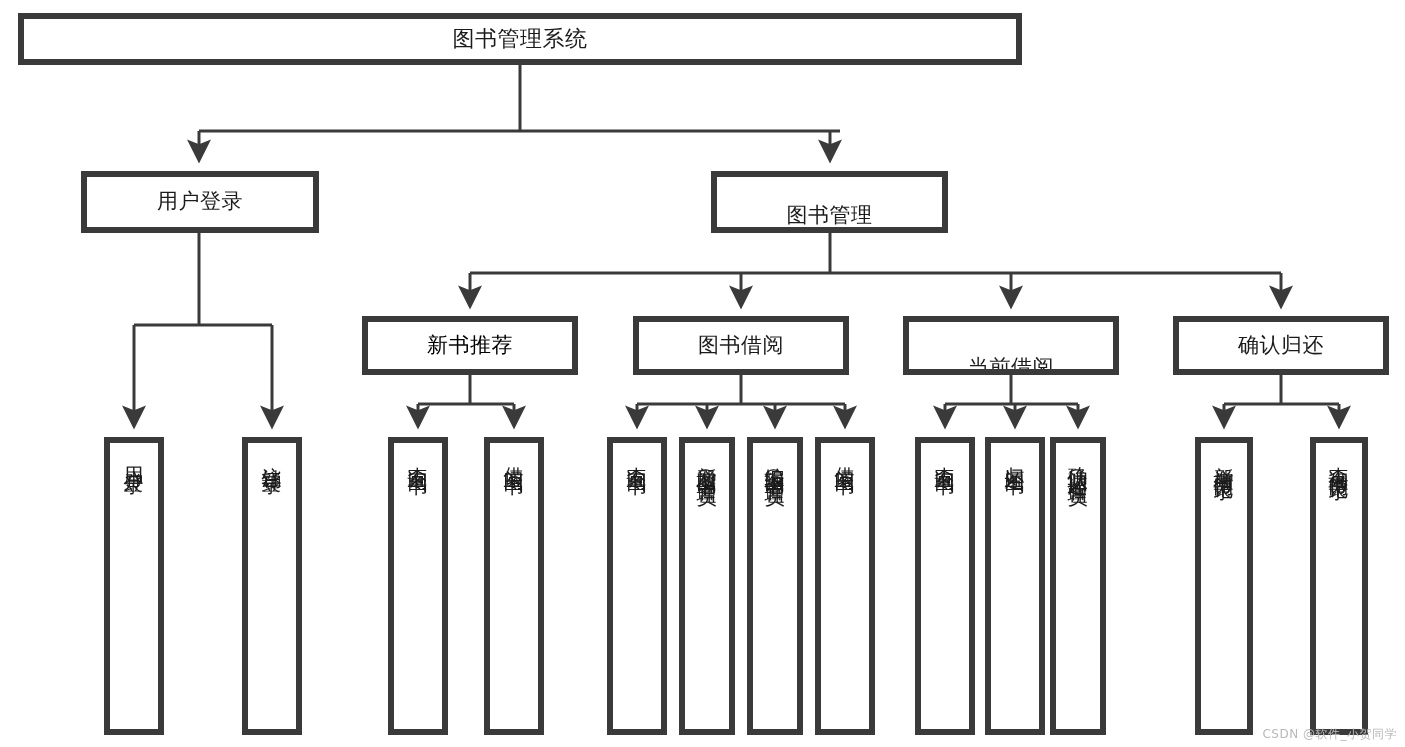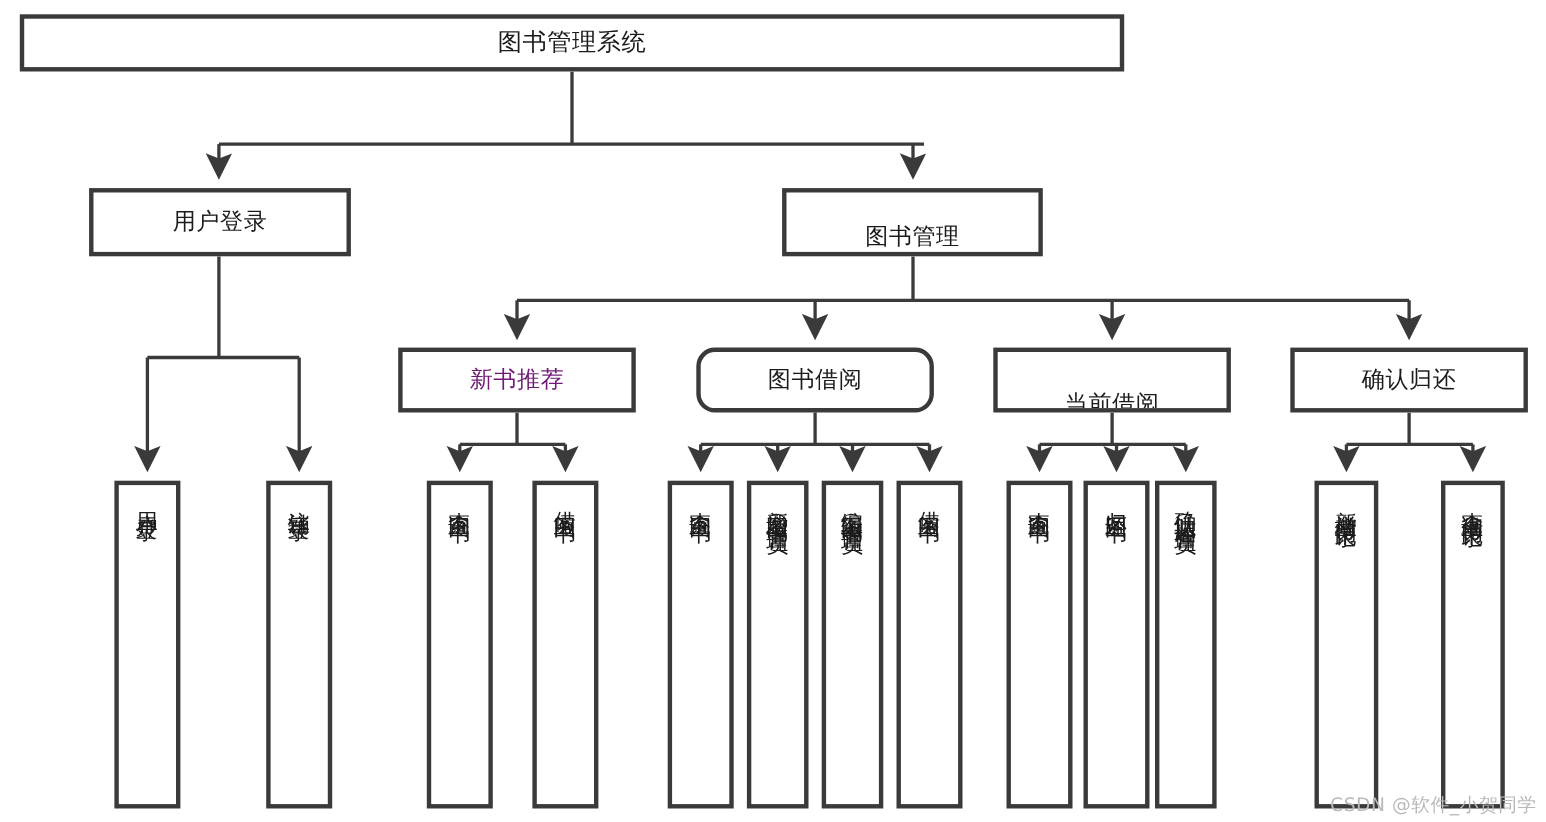--- a/index.html
+++ b/index.html
@@ -21,21 +21,21 @@
     position: absolute;
     left: 0;
     top: 0;
     width: 1405px;
     height: 747px;
     pointer-events: none;
   }
   .node {
     position: absolute;
     box-sizing: border-box;
-    border: 4px solid #a3a3a3;
+    border: 6px solid #a3a3a3;
     background: #ffffff;
     display: flex;
     align-items: center;
     justify-content: center;
     overflow: hidden;
   }
   .node .lbl {
     color: #1b1b1b;
     text-align: center;
     line-height: 1.12;
@@ -59,21 +59,21 @@
     font-size: 20px;
     writing-mode: vertical-rl;
     text-orientation: upright;
     letter-spacing: 3px;
     line-height: 1;
   }
   #watermark {
     position: absolute;
     right: 8px;
     bottom: 4px;
-    font-size: 17px;
+    font-size: 12px;
     color: #b9b9b9;
     letter-spacing: 0.5px;
     white-space: nowrap;
   }
 </style>
 </head>
 <body>
 
 <div id="canvas" style="background: rgb(255, 255, 255);">
 
@@ -132,23 +132,23 @@
   </div>
 
   <div class="node horiz" style="left: 81px; top: 171px; width: 238px; height: 62px; border-color: rgb(58, 58, 58); background: rgb(255, 255, 255);">
     <span class="lbl" style="color: rgb(27, 27, 27);">用户登录</span>
   </div>
   <div class="node horiz" style="left: 711px; top: 171px; width: 237px; height: 62px; border-color: rgb(58, 58, 58); background: rgb(255, 255, 255);">
     <span class="lbl" style="color: rgb(27, 27, 27); margin-top: 28px;">图书管理</span>
   </div>
 
   <div class="node horiz" style="left: 362px; top: 316px; width: 216px; height: 59px; border-color: rgb(58, 58, 58); background: rgb(255, 255, 255);">
-    <span class="lbl" style="color: #701a75;">新书推荐</span>
+    <span class="lbl" style="color: #000000;">新书推荐</span>
   </div>
-  <div class="node horiz" style="left: 633px; top: 316px; width: 216px; height: 59px; border-color: rgb(58, 58, 58); background: rgb(255, 255, 255); border-radius: 17px;">
+  <div class="node horiz" style="left: 633px; top: 316px; width: 216px; height: 59px; border-color: rgb(58, 58, 58); background: rgb(255, 255, 255);">
     <span class="lbl" style="color: rgb(27, 27, 27);">图书借阅</span>
   </div>
   <div class="node horiz" style="left: 903px; top: 316px; width: 216px; height: 59px; border-color: rgb(58, 58, 58); background: rgb(255, 255, 255);">
     <span class="lbl" style="color: rgb(27, 27, 27); margin-top: 44px;">当前借阅</span>
   </div>
   <div class="node horiz" style="left: 1173px; top: 316px; width: 216px; height: 59px; border-color: rgb(58, 58, 58); background: rgb(255, 255, 255);">
     <span class="lbl" style="color: rgb(27, 27, 27);">确认归还</span>
   </div>
 
   <div class="node vert" style="left: 104px; top: 437px; width: 60px; height: 298px; border-color: rgb(58, 58, 58); background: rgb(255, 255, 255);">

